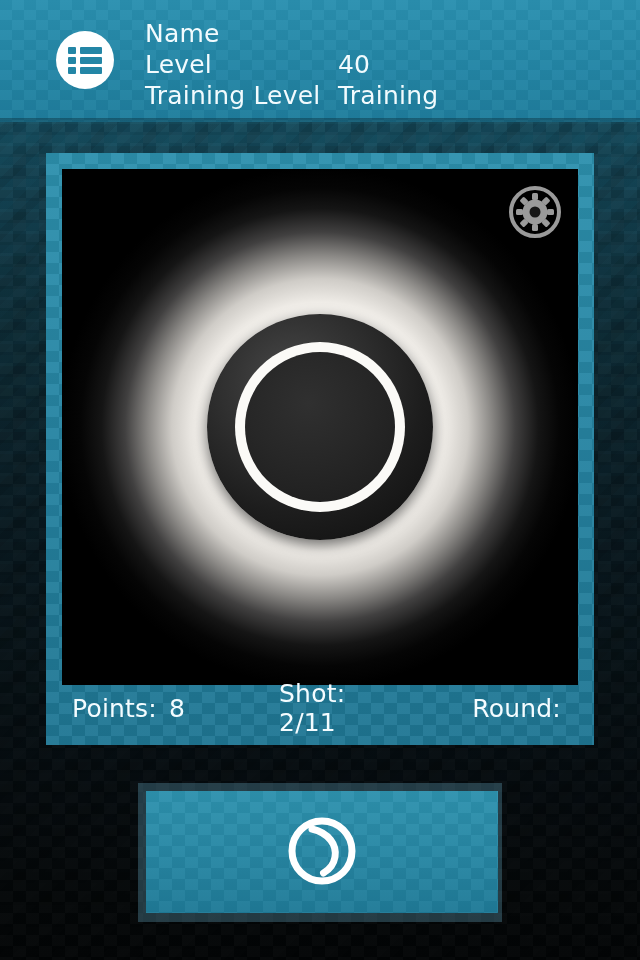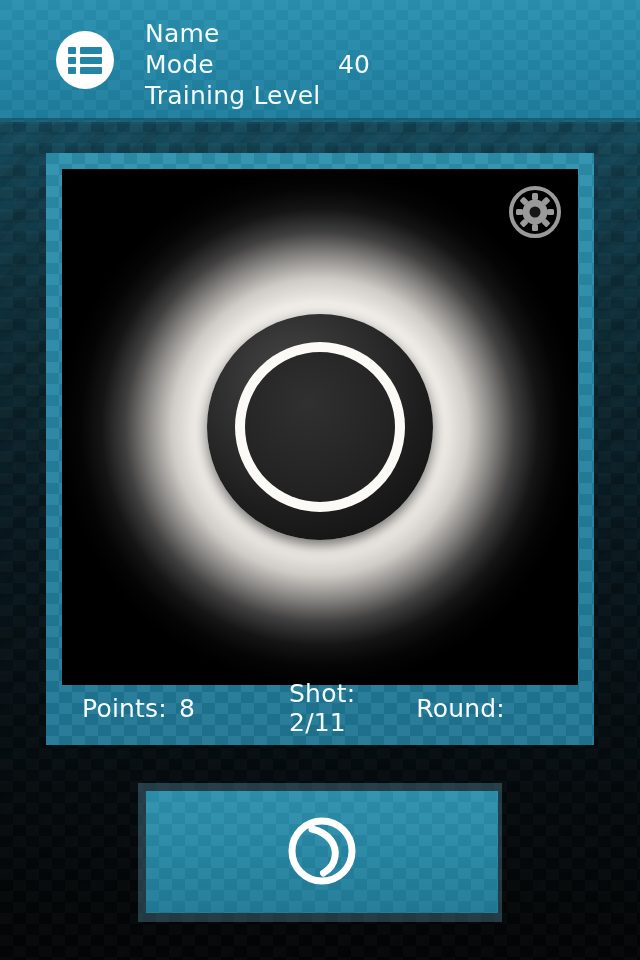--- a/index.html
+++ b/index.html
@@ -193,23 +193,23 @@
     width: 516px; height: 46px;
     display: flex;
     align-items: center;
     color: #f4fcff;
     font-size: 25px;
     letter-spacing: .2px;
     white-space: nowrap;
   }
   .stat { display: flex; }
   .stat-label { margin-right: 12px; }
-  .stat-points { margin-left: 20px; }
+  .stat-points { margin-left: 10px; }
   .stat-shot { margin-left: 94px; flex-direction: column; }
-  .stat-round { margin-left: 49px; }
+  .stat-round { margin-left: 115px; }
 
   
   .action-ghost {
     position: absolute;
     left: 138px; top: 783px;
     width: 364px; height: 139px;
     background: rgba(110,180,205,0.30);
   }
   .action-btn {
     position: absolute;
@@ -257,25 +257,26 @@
         <rect x="0" y="21" width="8" height="7" rx="1" fill="#2386a6"></rect>
         <rect x="12" y="21" width="22" height="7" rx="1" fill="#2386a6"></rect>
       </svg>
     </div>
 
     <div class="hdr-table">
       <div class="hdr-row">
         <span class="hdr-label">Name</span>
       </div>
       <div class="hdr-row">
-        <span class="hdr-label">Mode</span>
+        <span class="hdr-label">Level</span>
         <span class="hdr-value">40</span>
       </div>
       <div class="hdr-row">
         <span class="hdr-label">Training Level</span>
+        <span class="hdr-value">Training</span>
       </div>
     </div>
 
     <div class="header-underline"></div>
   </div>
 
   <div class="panel">
     <div class="panel-tex"></div>
 
     <div class="stage">

